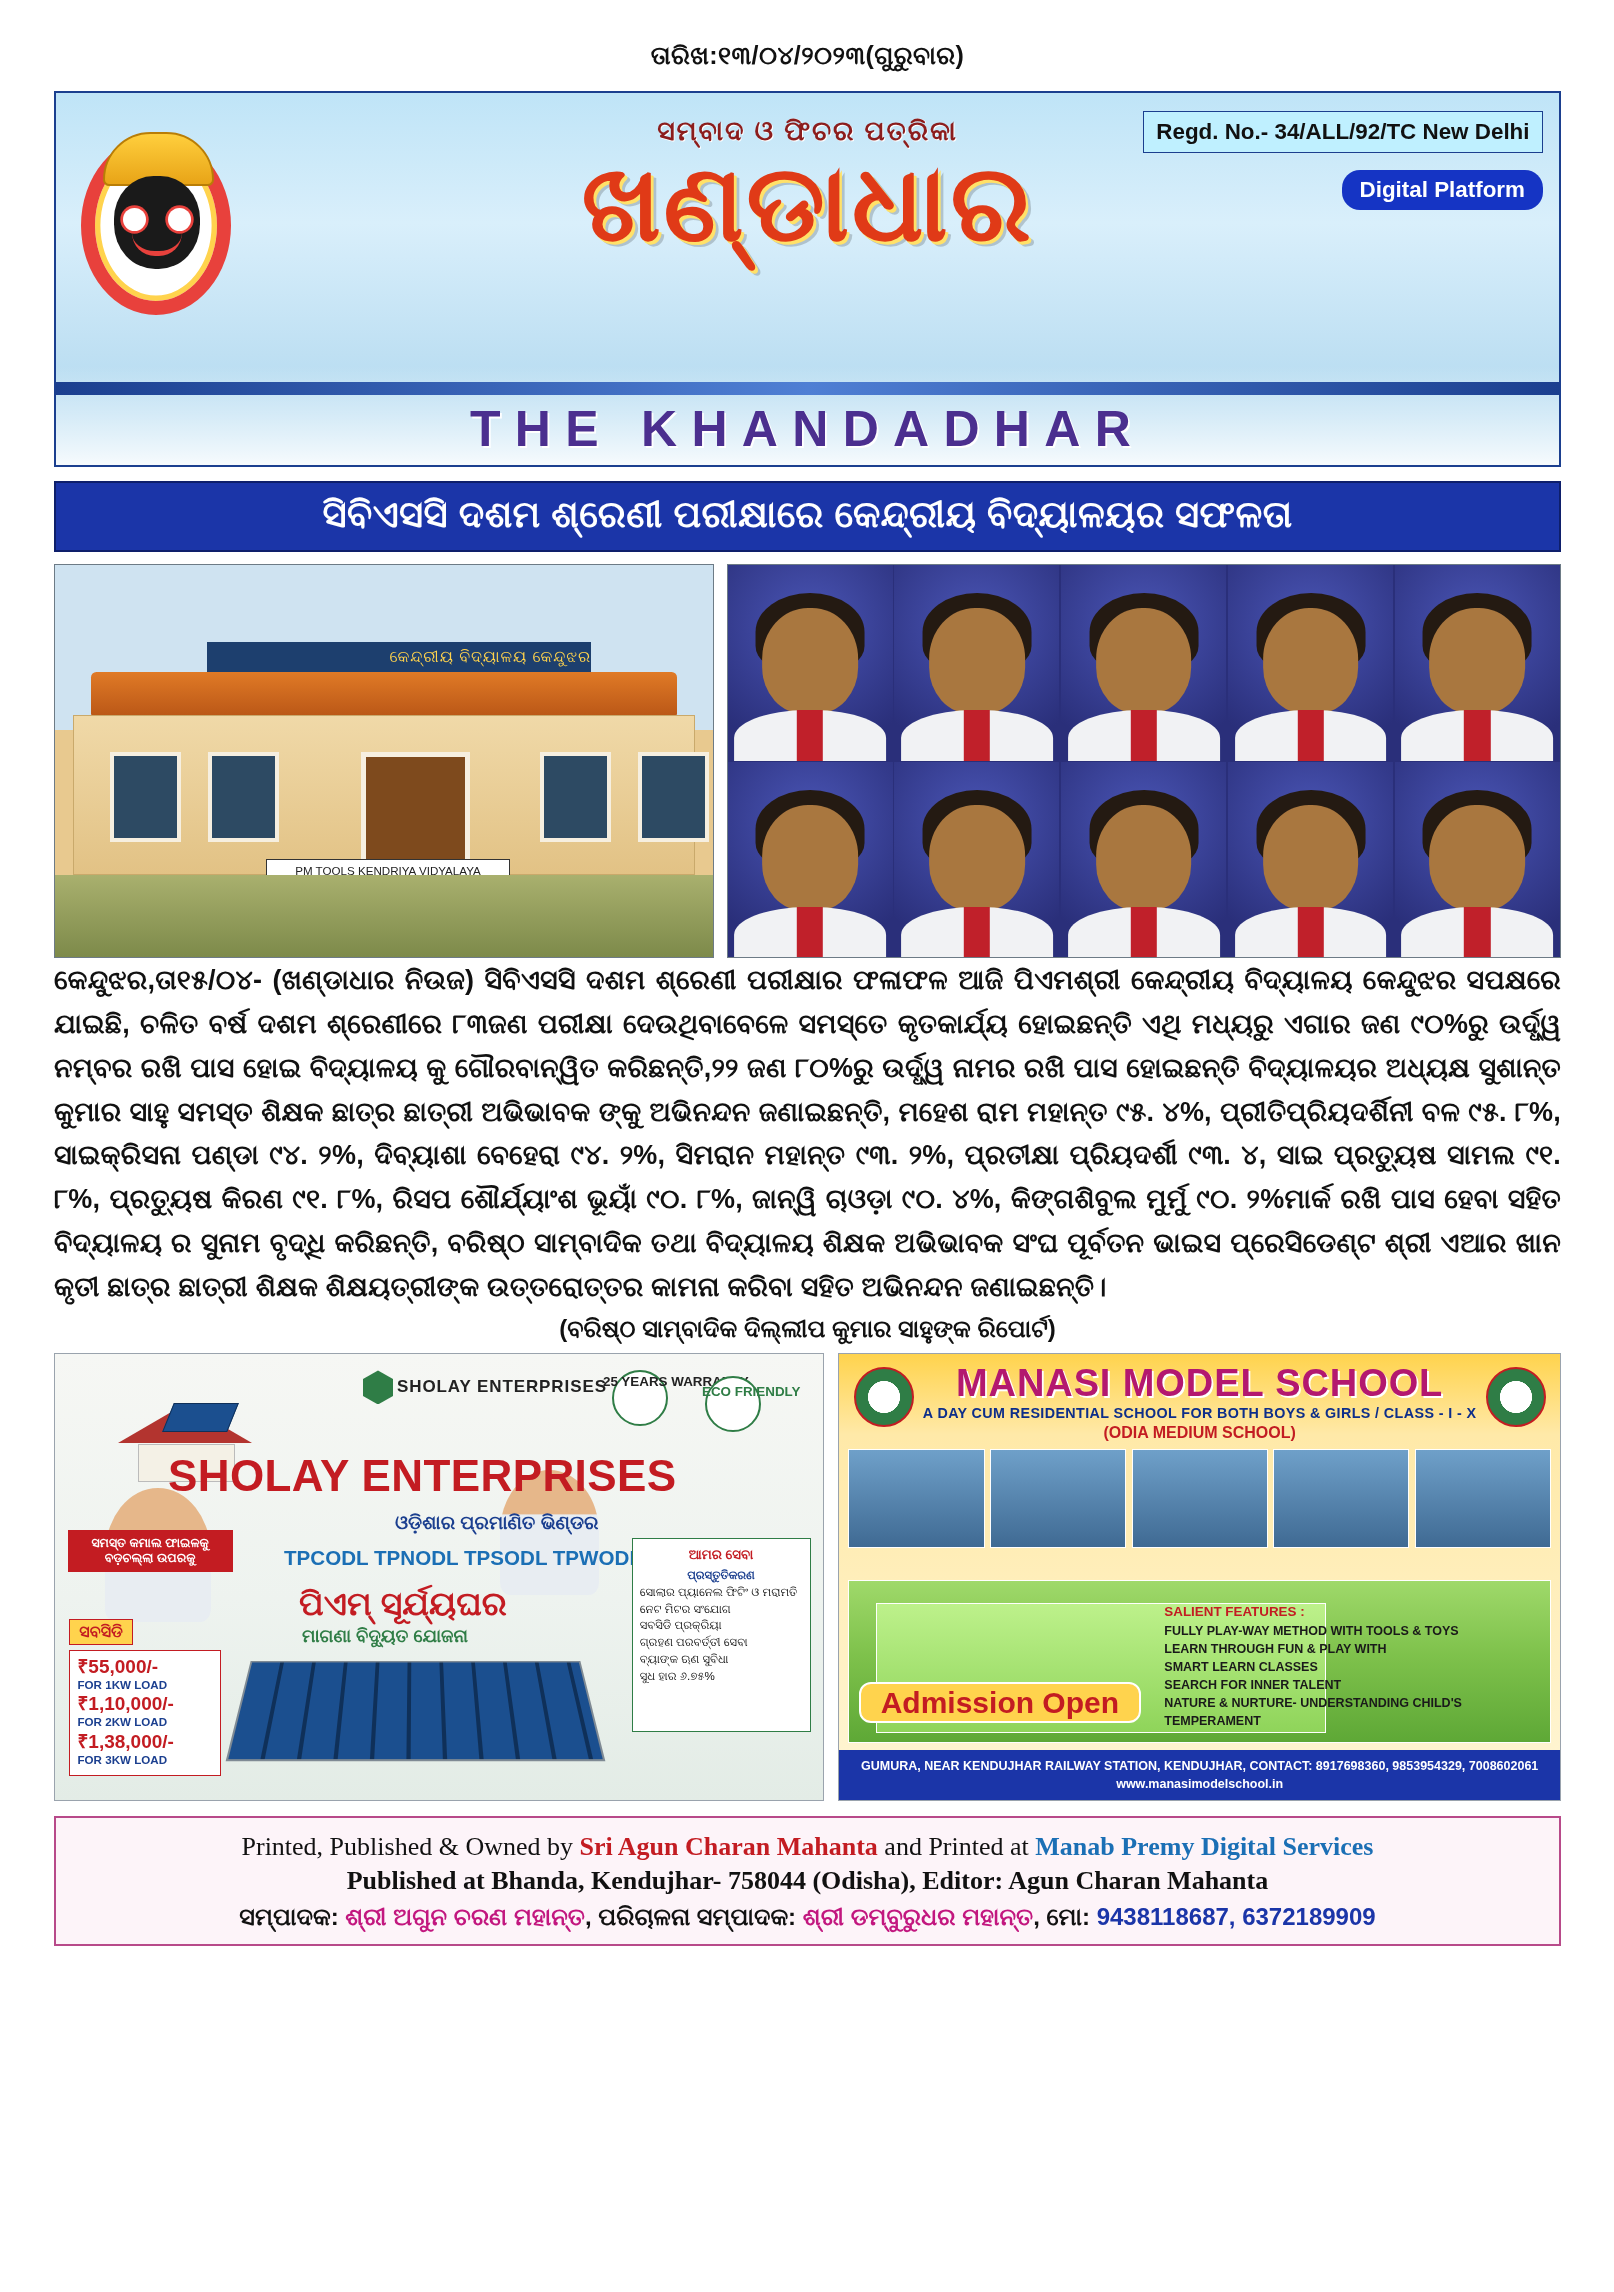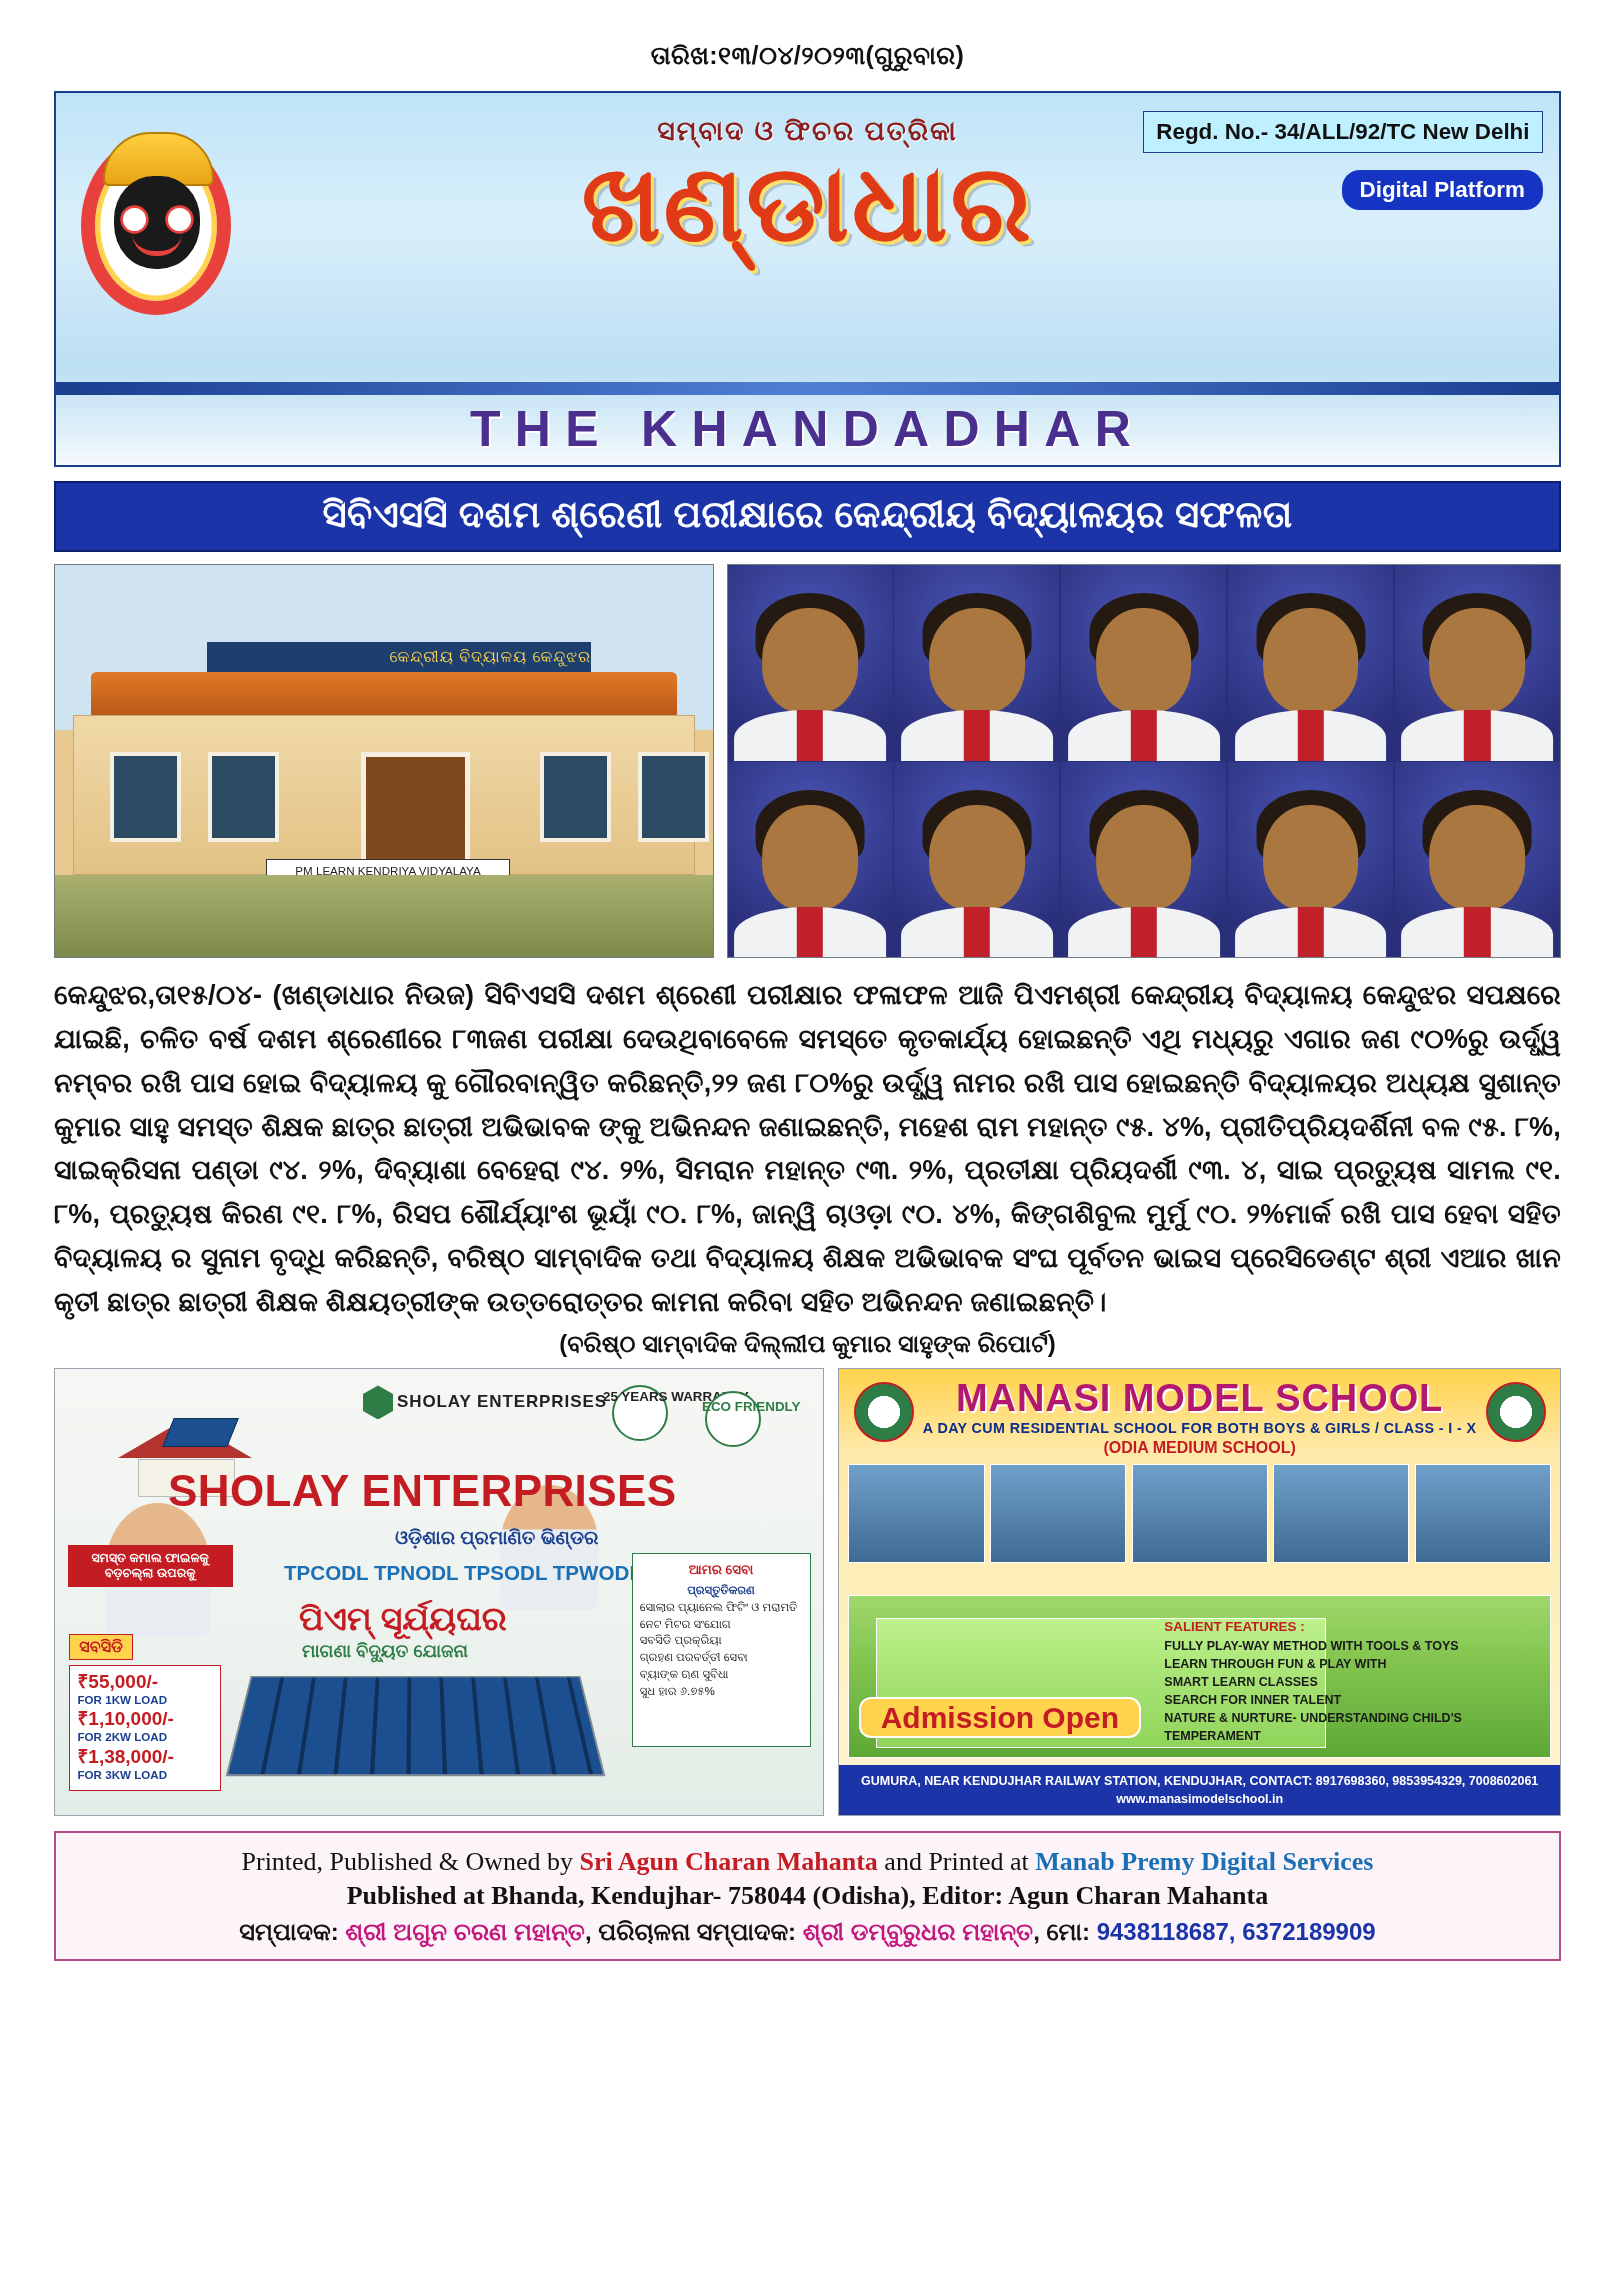--- a/index.html
+++ b/index.html
@@ -294,21 +294,21 @@
     position: absolute;
     left: 50%;
     transform: translateX(-50%);
     bottom: 0;
     width: 16%;
     height: 26%;
     background: #c0202a;
   }
   
   .article {
-    margin-top: 16px;
+    margin-top: 1px;
     font-size: 27px;
     line-height: 1.62;
     text-align: justify;
     color: #111;
     font-weight: bold;
     letter-spacing: 0.2px;
   }
   .byline {
     text-align: center;
     font-size: 24px;
@@ -666,21 +666,21 @@
     <div class="school-photo">
       <div class="board">କେନ୍ଦ୍ରୀୟ ବିଦ୍ୟାଳୟ କେନ୍ଦୁଝର</div>
       <div class="roof"></div>
       <div class="bldg">
         <div class="win" style="left:36px;"></div>
         <div class="win" style="left:134px;"></div>
         <div class="win" style="left:466px;"></div>
         <div class="win" style="left:564px;"></div>
         <div class="door"></div>
       </div>
-      <div class="sign">PM LEARN KENDRIYA VIDYALAYA</div>
+      <div class="sign">PM TOOLS KENDRIYA VIDYALAYA</div>
       <div class="ground"></div>
     </div>
 
     <div class="students-grid">
       <div class="student">
           <div class="hair"></div>
           <div class="head"></div>
           <div class="body"></div>
           <div class="tie"></div>
         </div>

